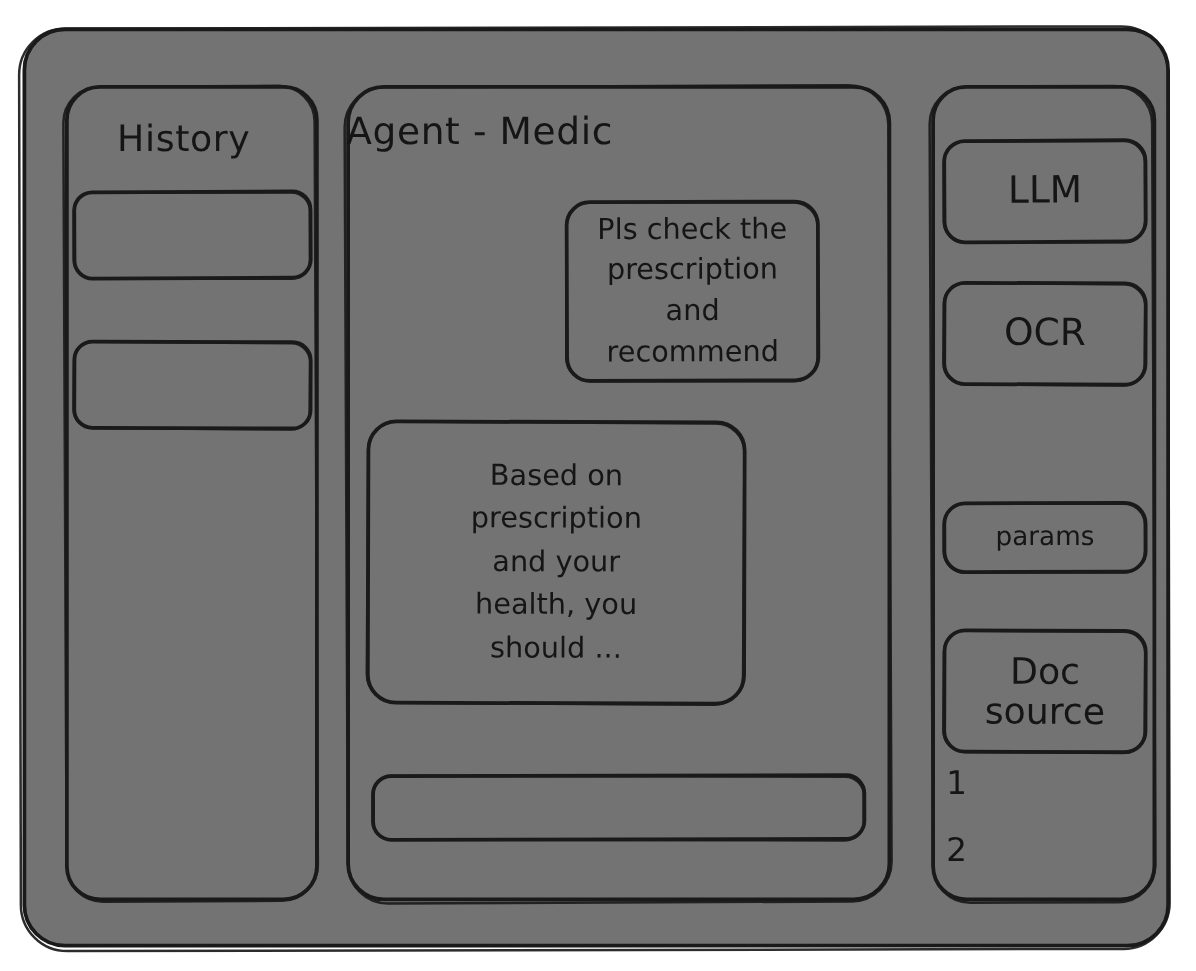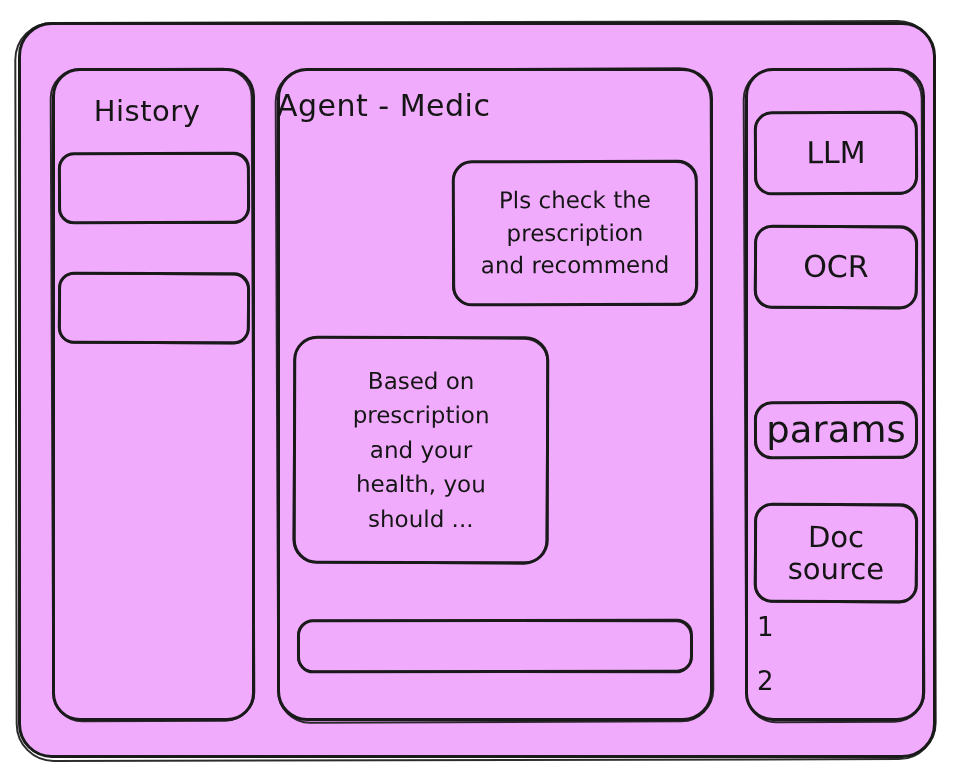--- a/index.html
+++ b/index.html
@@ -9,21 +9,21 @@
     height: 777px;
     background: #ffffff;
     font-family: "DejaVu Sans", sans-serif;
     overflow: hidden;
     position: relative;
   }
 
   
   .sk-box {
     position: absolute;
-    background: #f0abfc;
+    background: #737373;
     border: 3px solid #1a1a1a;
   }
   .sk-box::before {
     content: "";
     position: absolute;
     left: -5px; top: -3px; right: -2px; bottom: -5px;
     border: 2.5px solid #1a1a1a;
     border-radius: inherit;
     pointer-events: none;
     opacity: .92;
@@ -106,41 +106,41 @@
     font-size: 30px;
     color: #151515;
     letter-spacing: 0.5px;
     z-index: 5;
   }
 
   
   #user-message {
     left: 452px;
     top: 160px;
-    width: 246px;
+    width: 204px;
     height: 146px;
     border-radius: 20px;
     display: flex;
     align-items: center;
     justify-content: center;
     padding: 0 10px;
   }
   #user-message .bubble-text {
     font-size: 23px;
     line-height: 1.42;
     color: #151515;
     text-align: center;
     white-space: pre-line;
   }
 
   
   #agent-message {
     left: 293px;
     top: 336px;
-    width: 256px;
+    width: 304px;
     height: 228px;
     border-radius: 24px;
     display: flex;
     align-items: center;
     justify-content: center;
     padding: 6px 10px;
   }
   #agent-message .bubble-text {
     font-size: 23px;
     line-height: 1.5;
@@ -183,21 +183,21 @@
   .tool-button .tool-label {
     font-size: 30px;
     color: #151515;
     line-height: 1.12;
     white-space: pre-line;
   }
 
   #tool-llm     { top: 111px;  height: 84px; }
   #tool-ocr     { top: 225px;  height: 84px; }
   #tool-params  { top: 401px;  height: 58px; }
-  #tool-params .tool-label { font-size: 37px; }
+  #tool-params .tool-label { font-size: 21px; }
   #tool-docsource { top: 503px; height: 100px; }
   #tool-docsource .tool-label { font-size: 29px; }
 
   .doc-ref {
     position: absolute;
     font-size: 26px;
     color: #151515;
     z-index: 6;
   }
   #doc-ref-1 { left: 757px; top: 612px; }

